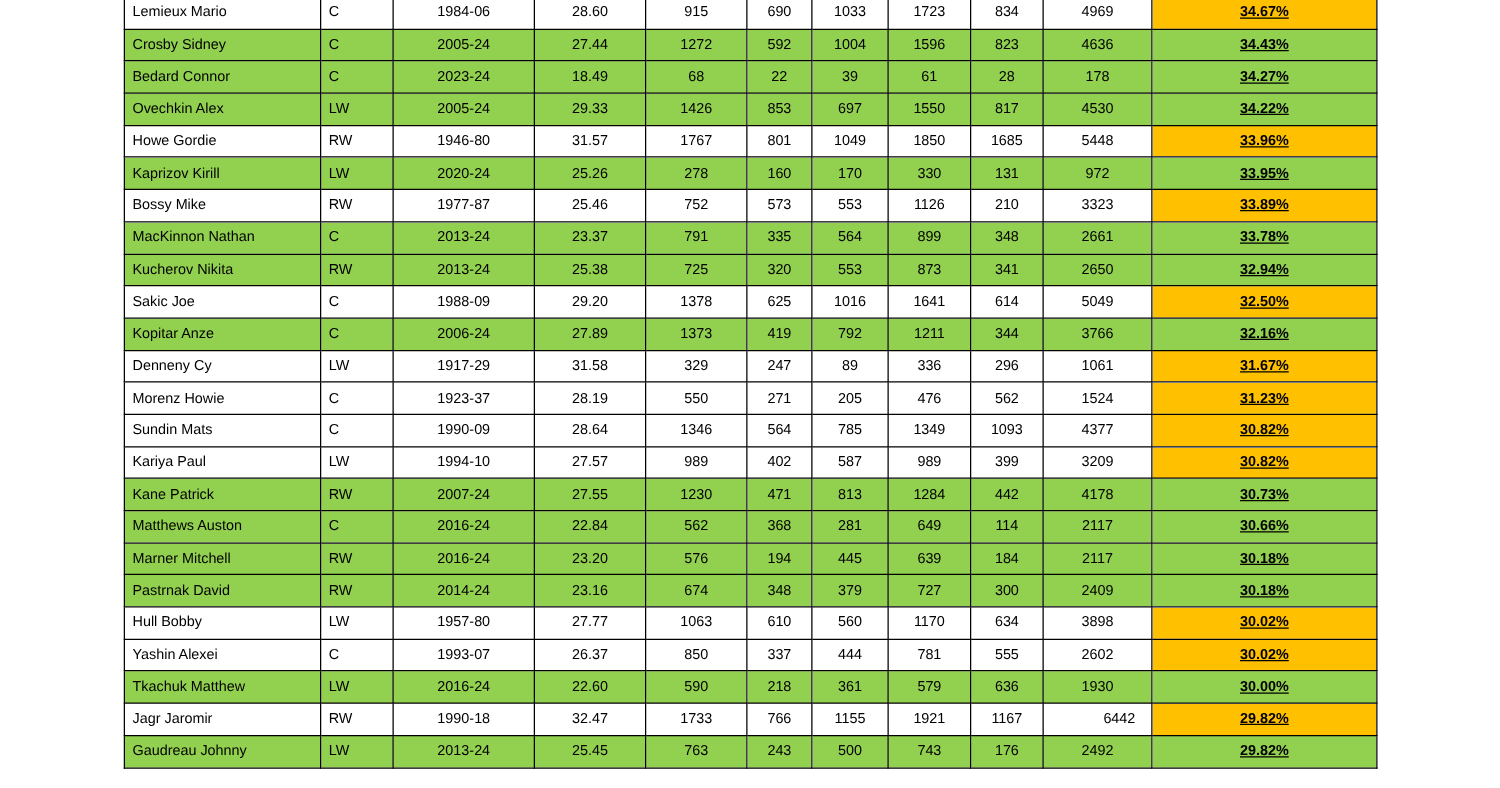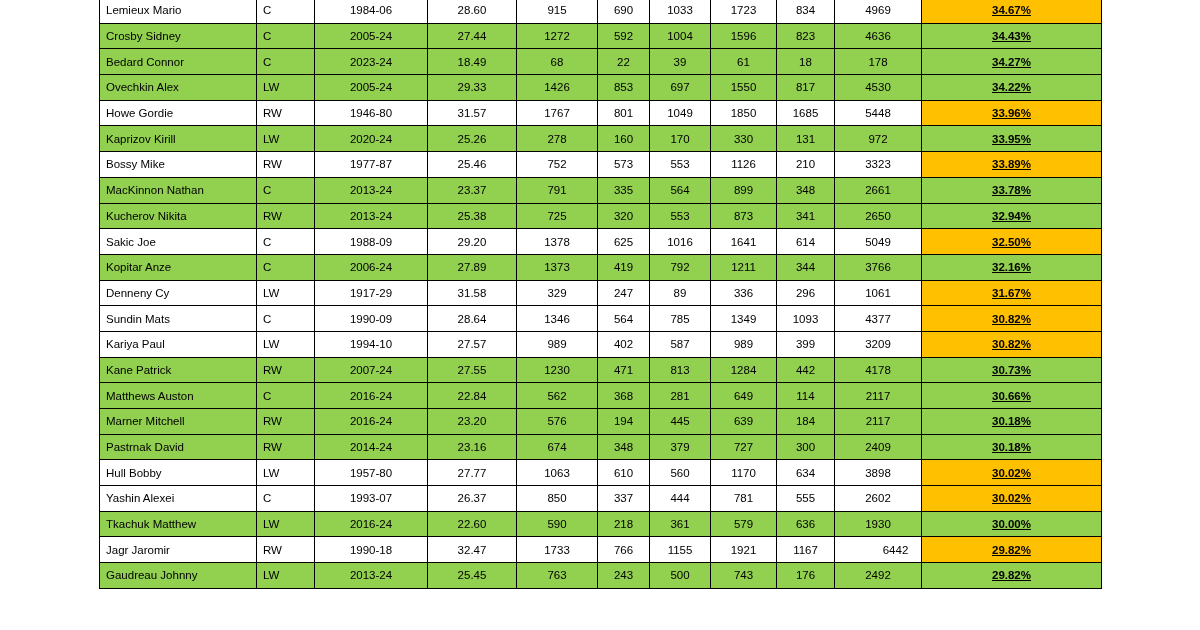--- a/index.html
+++ b/index.html
@@ -107,21 +107,21 @@
           </tr>
           <tr class="fill-green">
             <td class="c-name" style="width: 157px;">Bedard Connor</td>
             <td class="c-pos" style="width: 58px;">C</td>
             <td class="c-num" style="width: 113px;">2023-24</td>
             <td class="c-num" style="width: 89px;">18.49</td>
             <td class="c-gp c-num" style="width: 81px;">68</td>
             <td class="c-num" style="width: 52px;">22</td>
             <td class="c-num" style="width: 61px;">39</td>
             <td class="c-num" style="width: 66px;">61</td>
-            <td class="c-num" style="width: 58px;">18</td>
+            <td class="c-num" style="width: 58px;">28</td>
             <td class="c-tot c-num" style="width: 87px;">178</td>
             <td class="c-pct pct-green" style="width: 180px;"><span class="pctv">34.27%</span></td>
           </tr>
           <tr class="fill-green">
             <td class="c-name" style="width: 157px;">Ovechkin Alex</td>
             <td class="c-pos" style="width: 58px;">LW</td>
             <td class="c-num" style="width: 113px;">2005-24</td>
             <td class="c-num" style="width: 89px;">29.33</td>
             <td class="c-gp c-num" style="width: 81px;">1426</td>
             <td class="c-num" style="width: 52px;">853</td>
@@ -229,20 +229,33 @@
             <td class="c-num" style="width: 89px;">31.58</td>
             <td class="c-gp c-num" style="width: 81px;">329</td>
             <td class="c-num" style="width: 52px;">247</td>
             <td class="c-num" style="width: 61px;">89</td>
             <td class="c-num" style="width: 66px;">336</td>
             <td class="c-num" style="width: 58px;">296</td>
             <td class="c-tot c-num" style="width: 87px;">1061</td>
             <td class="c-pct pct-orange" style="width: 180px;"><span class="pctv">31.67%</span></td>
           </tr>
           <tr class="fill-white">
+            <td class="c-name" style="width: 157px;">Morenz Howie</td>
+            <td class="c-pos" style="width: 58px;">C</td>
+            <td class="c-num" style="width: 113px;">1923-37</td>
+            <td class="c-num" style="width: 89px;">28.19</td>
+            <td class="c-gp c-num" style="width: 81px;">550</td>
+            <td class="c-num" style="width: 52px;">271</td>
+            <td class="c-num" style="width: 61px;">205</td>
+            <td class="c-num" style="width: 66px;">476</td>
+            <td class="c-num" style="width: 58px;">562</td>
+            <td class="c-tot c-num" style="width: 87px;">1524</td>
+            <td class="c-pct pct-orange" style="width: 180px;"><span class="pctv">31.23%</span></td>
+          </tr>
+          <tr class="fill-white">
             <td class="c-name" style="width: 157px;">Sundin Mats</td>
             <td class="c-pos" style="width: 58px;">C</td>
             <td class="c-num" style="width: 113px;">1990-09</td>
             <td class="c-num" style="width: 89px;">28.64</td>
             <td class="c-gp c-num" style="width: 81px;">1346</td>
             <td class="c-num" style="width: 52px;">564</td>
             <td class="c-num" style="width: 61px;">785</td>
             <td class="c-num" style="width: 66px;">1349</td>
             <td class="c-num" style="width: 58px;">1093</td>
             <td class="c-tot c-num" style="width: 87px;">4377</td>

